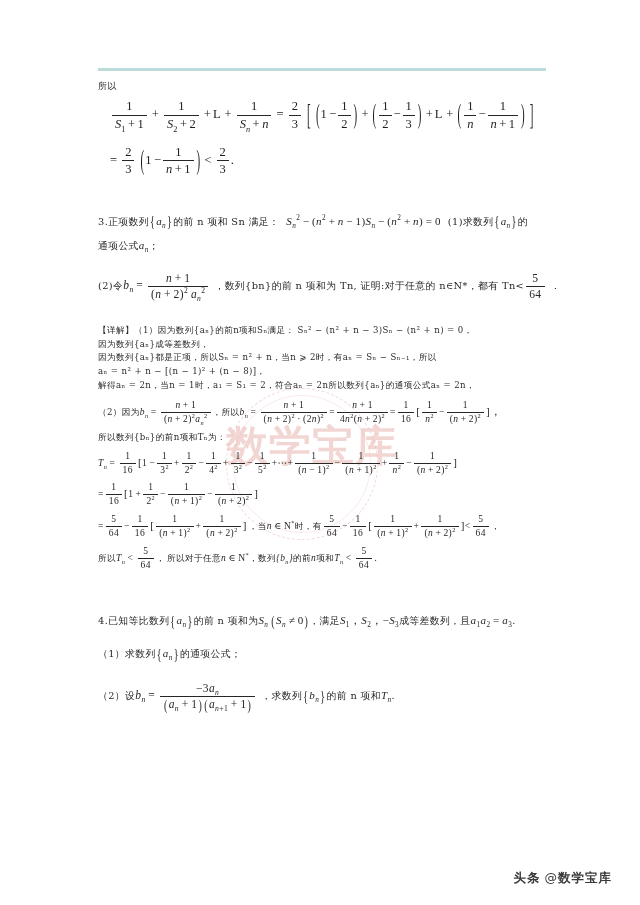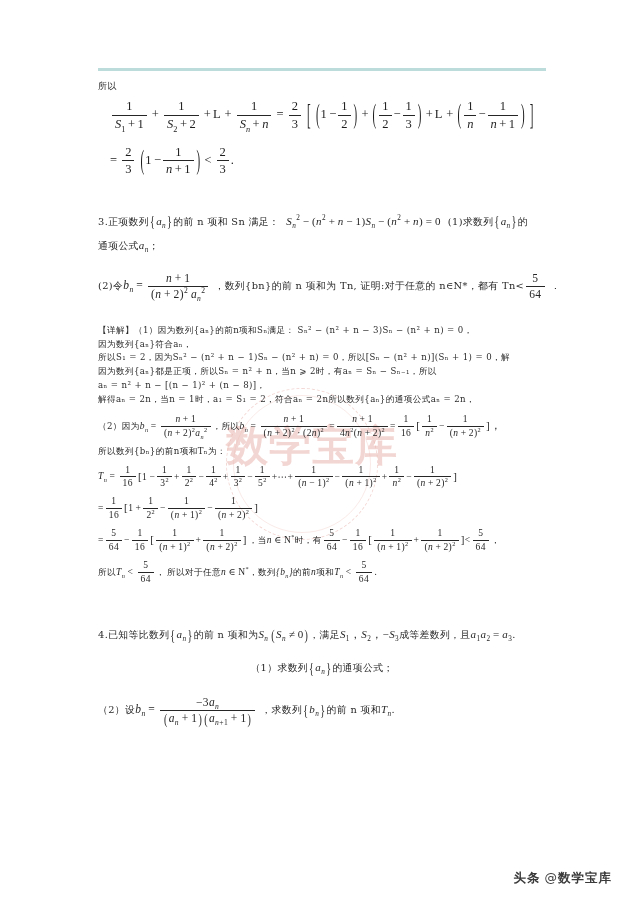--- a/index.html
+++ b/index.html
@@ -249,22 +249,21 @@
     <div class="gap-m"></div>
 
     <div class="cn eqline" style="font-size:9.8px;">
       <span>(2)</span><span>令</span><span class="math" style="font-size:11.5px;">b<sub class="ei">n</sub><span class="opnum"> = </span></span><span class="math frac" style="font-size:11.5px;"><span class="num">n<span class="opnum"> + 1</span></span><span class="den"><span class="opnum">(</span>n<span class="opnum"> + 2)</span><sup class="e">2</sup> a<sub class="ei">n</sub><sup class="e">2</sup></span></span><span class="sp4"></span><span>，数列{bn}的前 n 项和为 Tn, 证明:对于任意的 n∈N*，都有 Tn&lt;</span><span class="math frac" style="font-size:11.5px;"><span class="num opnum">5</span><span class="den opnum">64</span></span><span class="sp4"></span><span>．</span>
     </div>
 
     <div class="gap-l"></div>
 
     <div class="blk-sol cn">
       <div class="row"><span>【详解】</span><span>（1）因为数列{aₙ}的前n项和Sₙ满足： Sₙ² − (n² + n − 3)Sₙ − (n² + n) = 0，</span></div>
-      <div class="row">因为数列{aₙ}符合aₙ，</div>
-      <div class="row">所以S₁ = 2，因为Sₙ² − (n² + n − 1)Sₙ − (n² + n) = 0，所以[Sₙ − (n² + n)](Sₙ + 1) = 0，解</div>
+      <div class="row">因为数列{aₙ}成等差数列，</div>
       <div class="row">因为数列{aₙ}都是正项，所以Sₙ = n² + n，当n ⩾ 2时，有aₙ = Sₙ − Sₙ₋₁，所以</div>
       <div class="row">aₙ = n² + n − [(n − 1)² + (n − 8)]，</div>
       <div class="row">解得aₙ = 2n，当n = 1时，a₁ = S₁ = 2，符合aₙ = 2n所以数列{aₙ}的通项公式aₙ = 2n，</div>
     </div>
 
     <div class="gap-s"></div>
 
     <div class="cn eqline" style="font-size:8.6px;">
       <span>（2）因为</span><span class="math" style="font-size:9.5px;">b<sub class="ei">n</sub><span class="opnum"> = </span></span><span class="math frac" style="font-size:9.5px;"><span class="num">n<span class="opnum"> + 1</span></span><span class="den"><span class="opnum">(</span>n<span class="opnum"> + 2)</span><sup class="e">2</sup>a<sub class="ei">n</sub><sup class="e">2</sup></span></span><span>，所以</span><span class="math" style="font-size:9.5px;">b<sub class="ei">n</sub><span class="opnum"> = </span></span><span class="math frac" style="font-size:9.5px;"><span class="num">n<span class="opnum"> + 1</span></span><span class="den"><span class="opnum">(</span>n<span class="opnum"> + 2)</span><sup class="e">2</sup><span class="opnum"> · (2</span>n<span class="opnum">)</span><sup class="e">2</sup></span></span><span class="math opnum" style="font-size:9.5px;">=</span><span class="math frac" style="font-size:9.5px;"><span class="num">n<span class="opnum"> + 1</span></span><span class="den"><span class="opnum">4</span>n<sup class="e">2</sup><span class="opnum">(</span>n<span class="opnum"> + 2)</span><sup class="e">2</sup></span></span><span class="math opnum" style="font-size:9.5px;">=</span><span class="math frac" style="font-size:9.5px;"><span class="num opnum">1</span><span class="den opnum">16</span></span><span class="math opnum" style="font-size:11px;">[</span><span class="math frac" style="font-size:9.5px;"><span class="num opnum">1</span><span class="den">n<sup class="e">2</sup></span></span><span class="math opnum" style="font-size:9.5px;">−</span><span class="math frac" style="font-size:9.5px;"><span class="num opnum">1</span><span class="den"><span class="opnum">(</span>n<span class="opnum"> + 2)</span><sup class="e">2</sup></span></span><span class="math opnum" style="font-size:11px;">]，</span>
     </div>
@@ -298,21 +297,21 @@
     </div>
 
     <div style="height:44px;"></div>
 
     <div class="cn eqline" style="font-size:9.8px;">
       <span>4.</span><span>已知等比数列</span><span class="math" style="font-size:11px;"><span class="dl small">{</span>a<sub class="ei">n</sub><span class="dr small">}</span></span><span>的前 n 项和为</span><span class="math" style="font-size:11px;">S<sub class="ei">n</sub></span><span class="sp2"></span><span class="math" style="font-size:11px;"><span class="dl small">(</span>S<sub class="ei">n</sub><span class="opnum"> ≠ 0</span><span class="dr small">)</span></span><span>，满足</span><span class="math" style="font-size:11px;">S<sub class="e">1</sub><span class="opnum">，</span>S<sub class="e">2</sub><span class="opnum">，−</span>S<sub class="e">3</sub></span><span>成等差数列，且</span><span class="math" style="font-size:11px;">a<sub class="e">1</sub>a<sub class="e">2</sub><span class="opnum"> = </span>a<sub class="e">3</sub></span><span>.</span>
     </div>
 
     <div class="gap-l"></div>
 
-    <div class="cn eqline" style="font-size:9.8px;text-align:center;">
+    <div class="cn eqline" style="font-size:9.8px;">
       <span>（1）</span><span>求数列</span><span class="math" style="font-size:11px;"><span class="dl small">{</span>a<sub class="ei">n</sub><span class="dr small">}</span></span><span>的通项公式；</span>
     </div>
 
     <div class="gap-l"></div>
 
     <div class="cn eqline" style="font-size:9.8px;">
       <span>（2）</span><span>设</span><span class="math" style="font-size:11.5px;">b<sub class="ei">n</sub><span class="opnum"> = </span></span><span class="math frac" style="font-size:11.5px;"><span class="num"><span class="opnum">−3</span>a<sub class="ei">n</sub></span><span class="den"><span class="dl small">(</span>a<sub class="ei">n</sub><span class="opnum"> + 1</span><span class="dr small">)</span><span class="dl small">(</span>a<sub class="ei">n</sub><sub class="e">+1</sub><span class="opnum"> + 1</span><span class="dr small">)</span></span></span><span class="sp4"></span><span>，求数列</span><span class="math" style="font-size:11px;"><span class="dl small">{</span>b<sub class="ei">n</sub><span class="dr small">}</span></span><span>的前 n 项和</span><span class="math" style="font-size:11px;">T<sub class="ei">n</sub></span><span>.</span>
     </div>
 
   </div>

